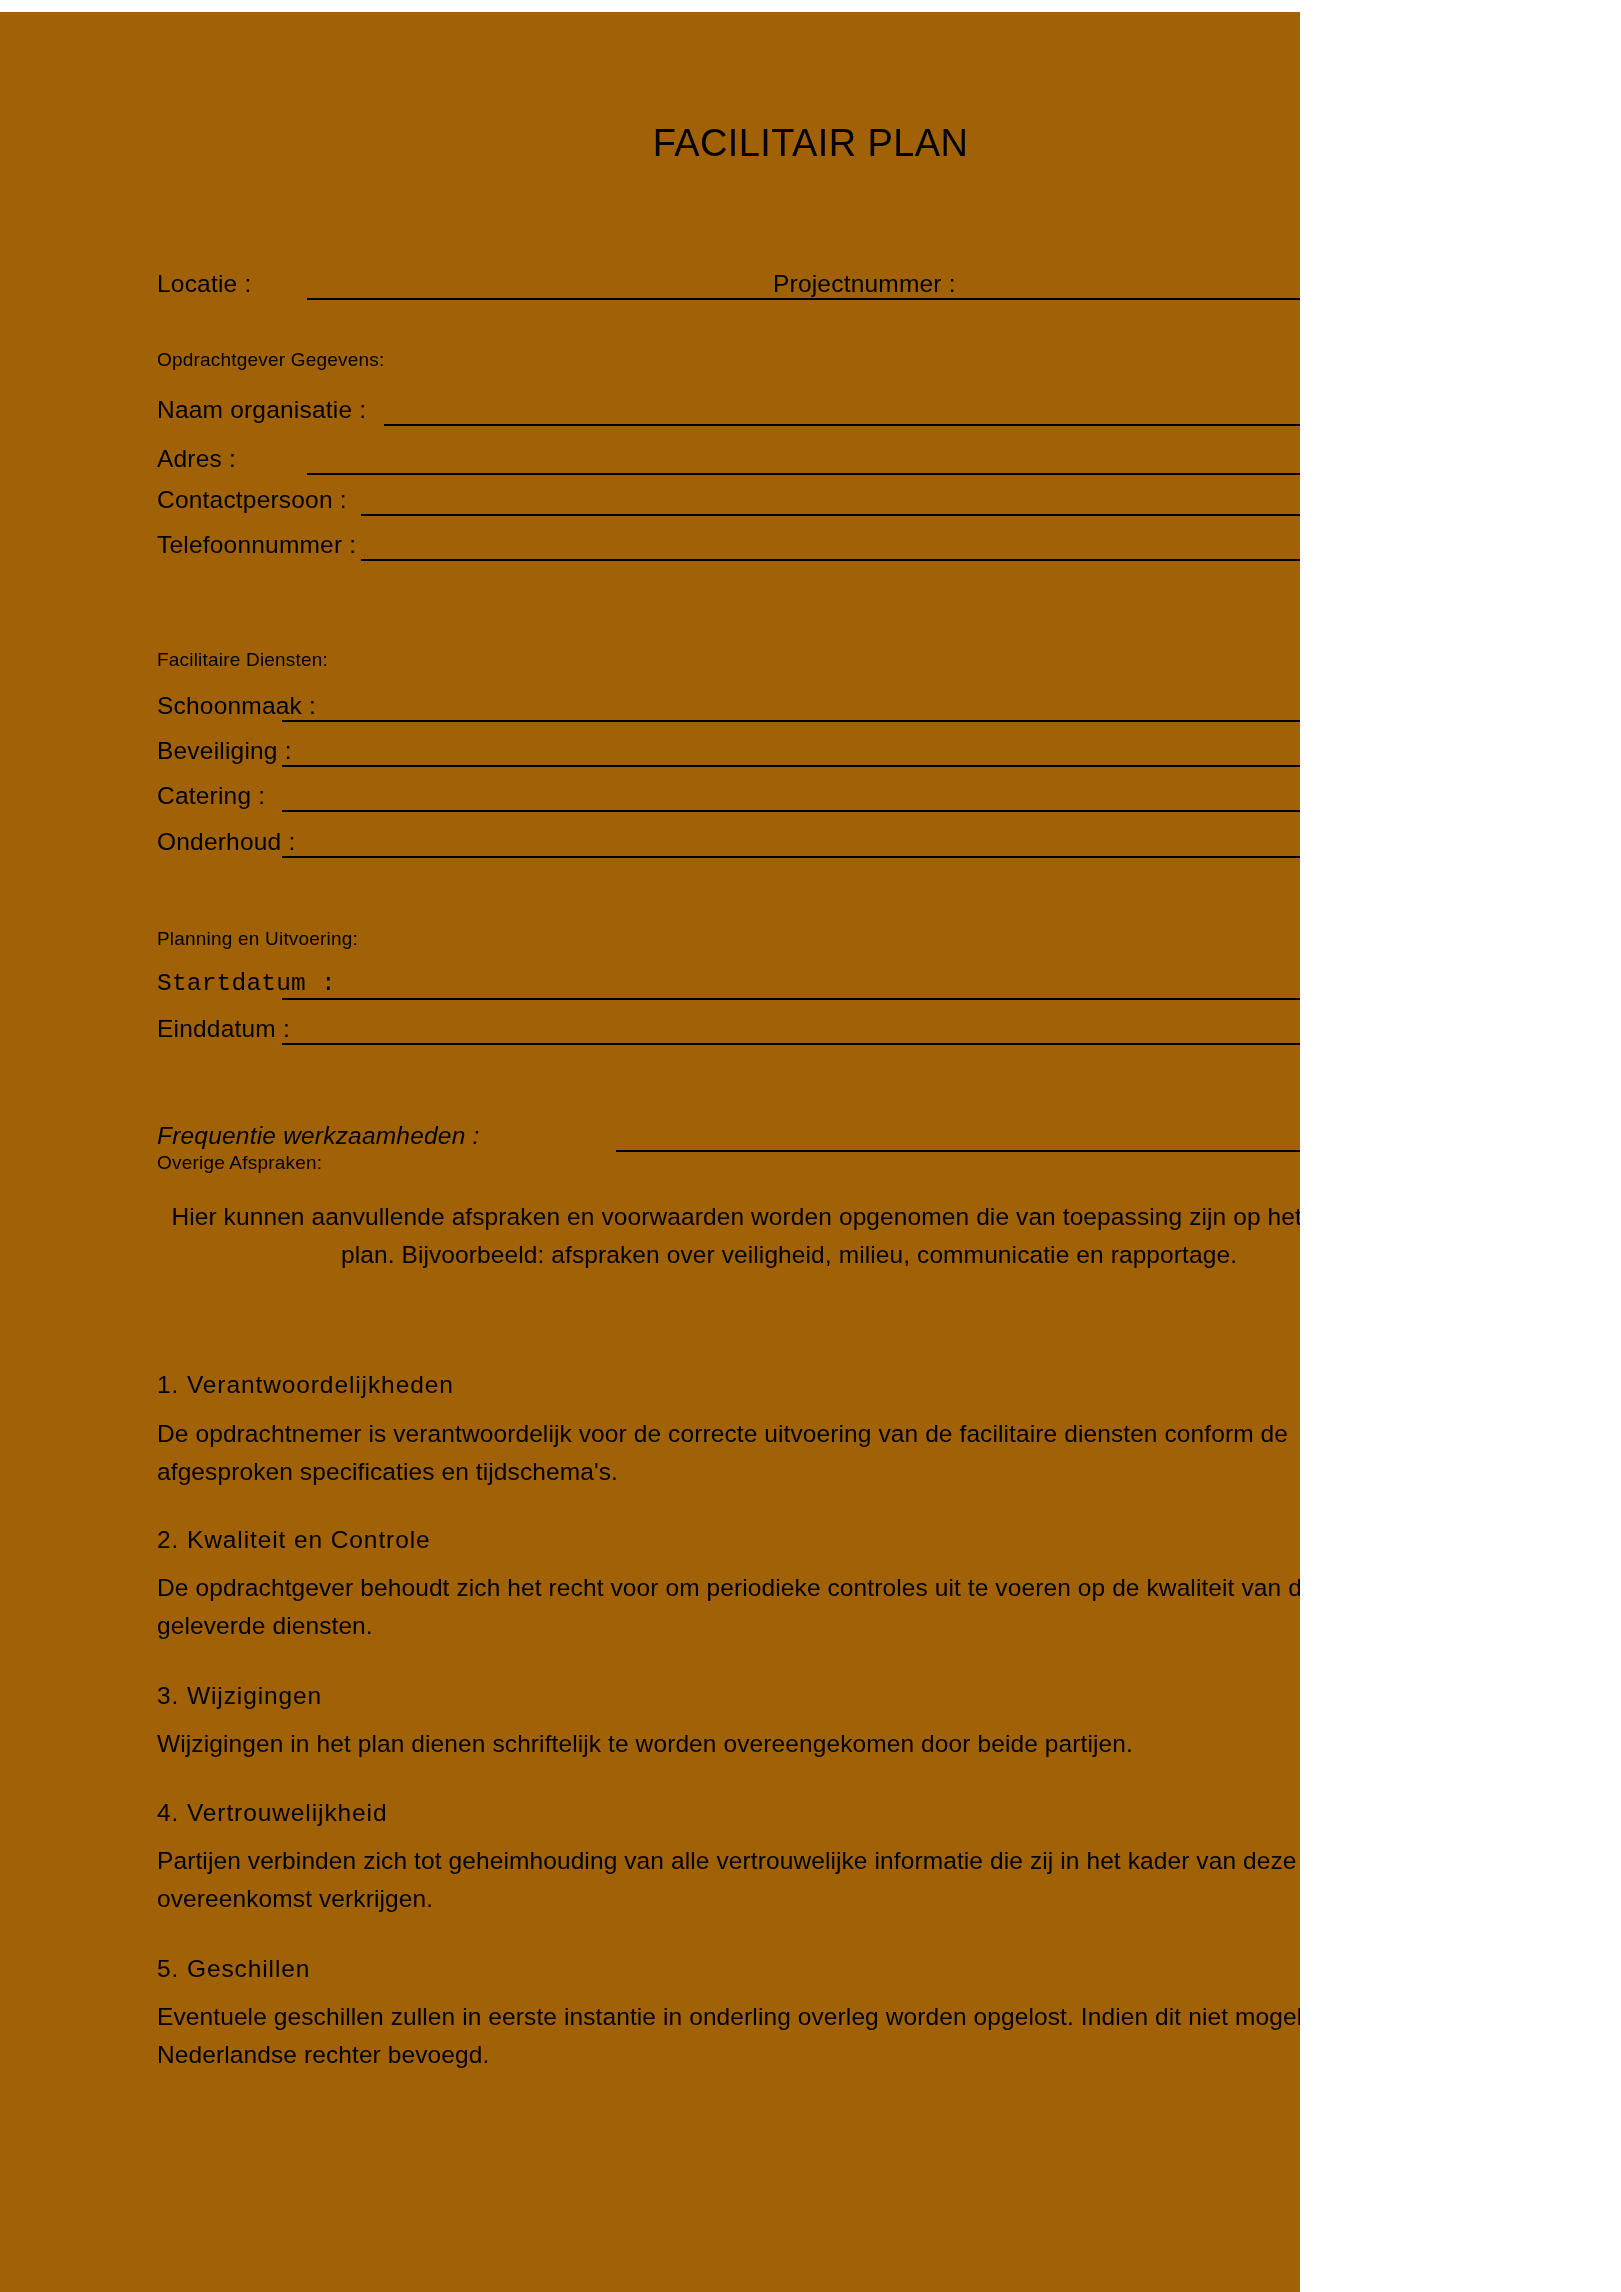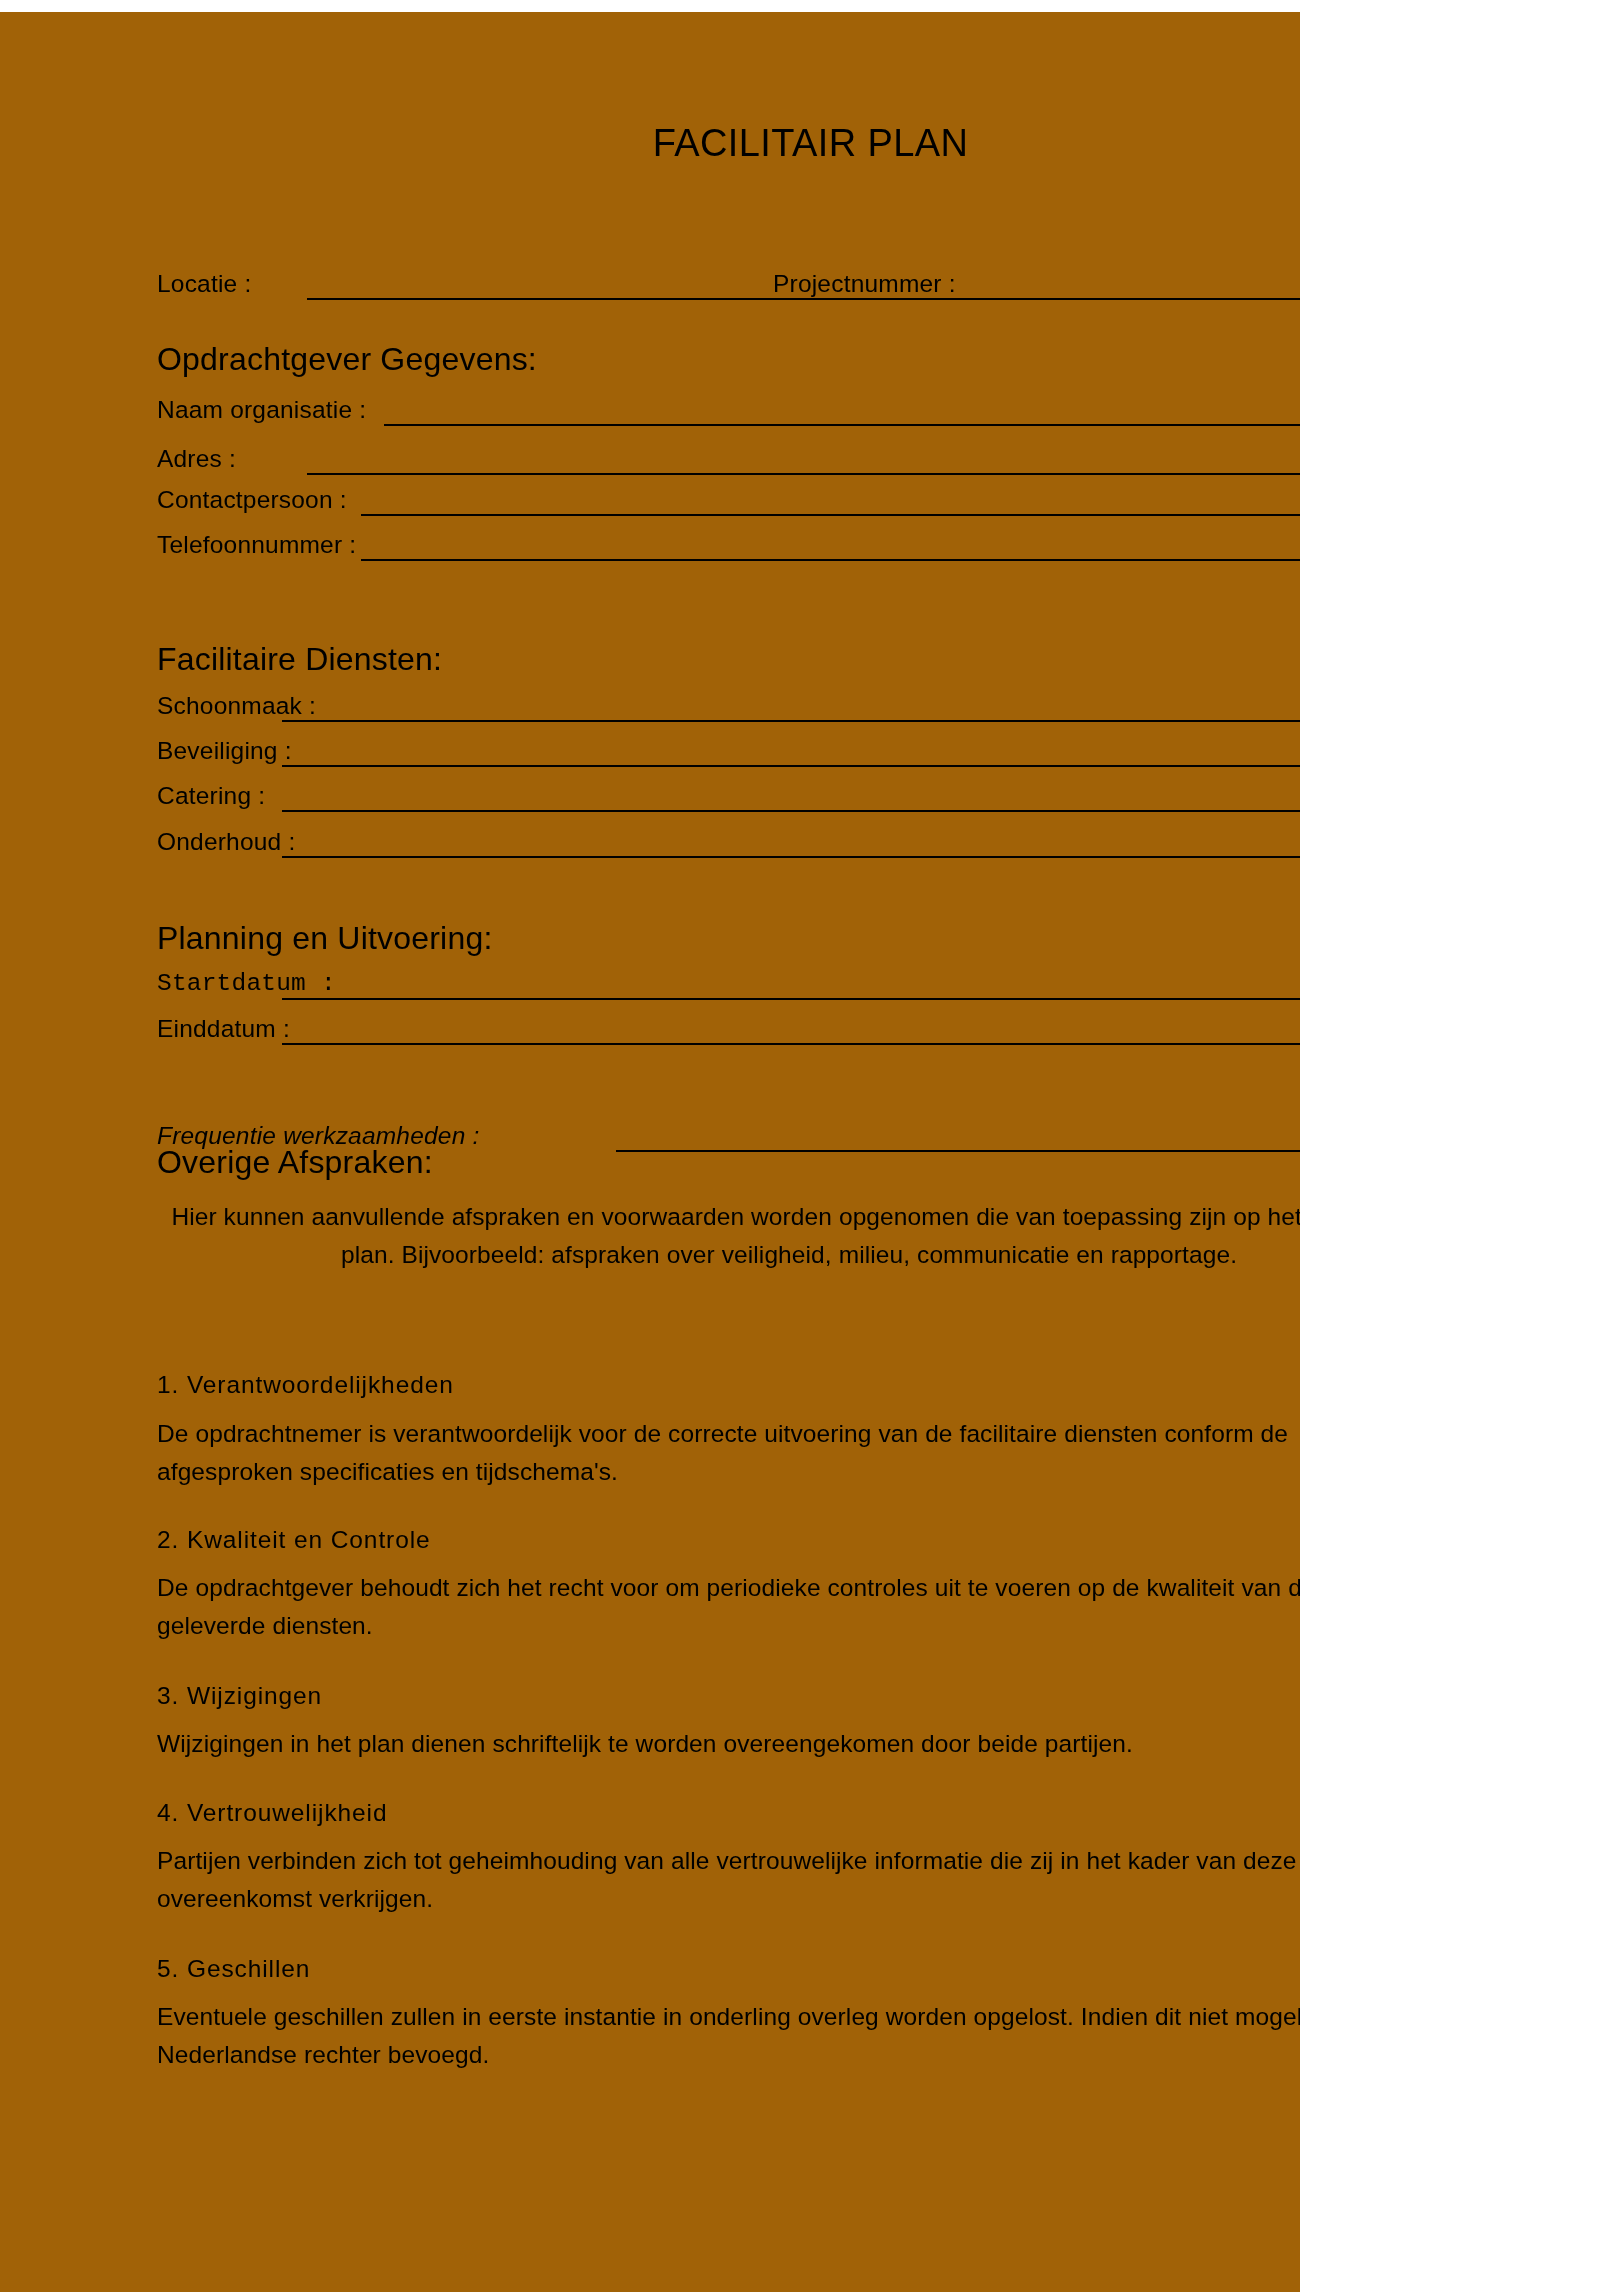--- a/index.html
+++ b/index.html
@@ -55,21 +55,21 @@
     top: 29px;
     right: 0;
     height: 0;
     border-bottom: 2.9px solid #000000;
   }
 
   
   .section-heading {
     position: absolute;
     left: 157px;
-    font-size: 32px;
+    font-size: 19px;
     line-height: 29px;
     letter-spacing: 0.2px;
     white-space: nowrap;
   }
 
   
   .para {
     position: absolute;
     left: 157px;
     width: 1264px;

